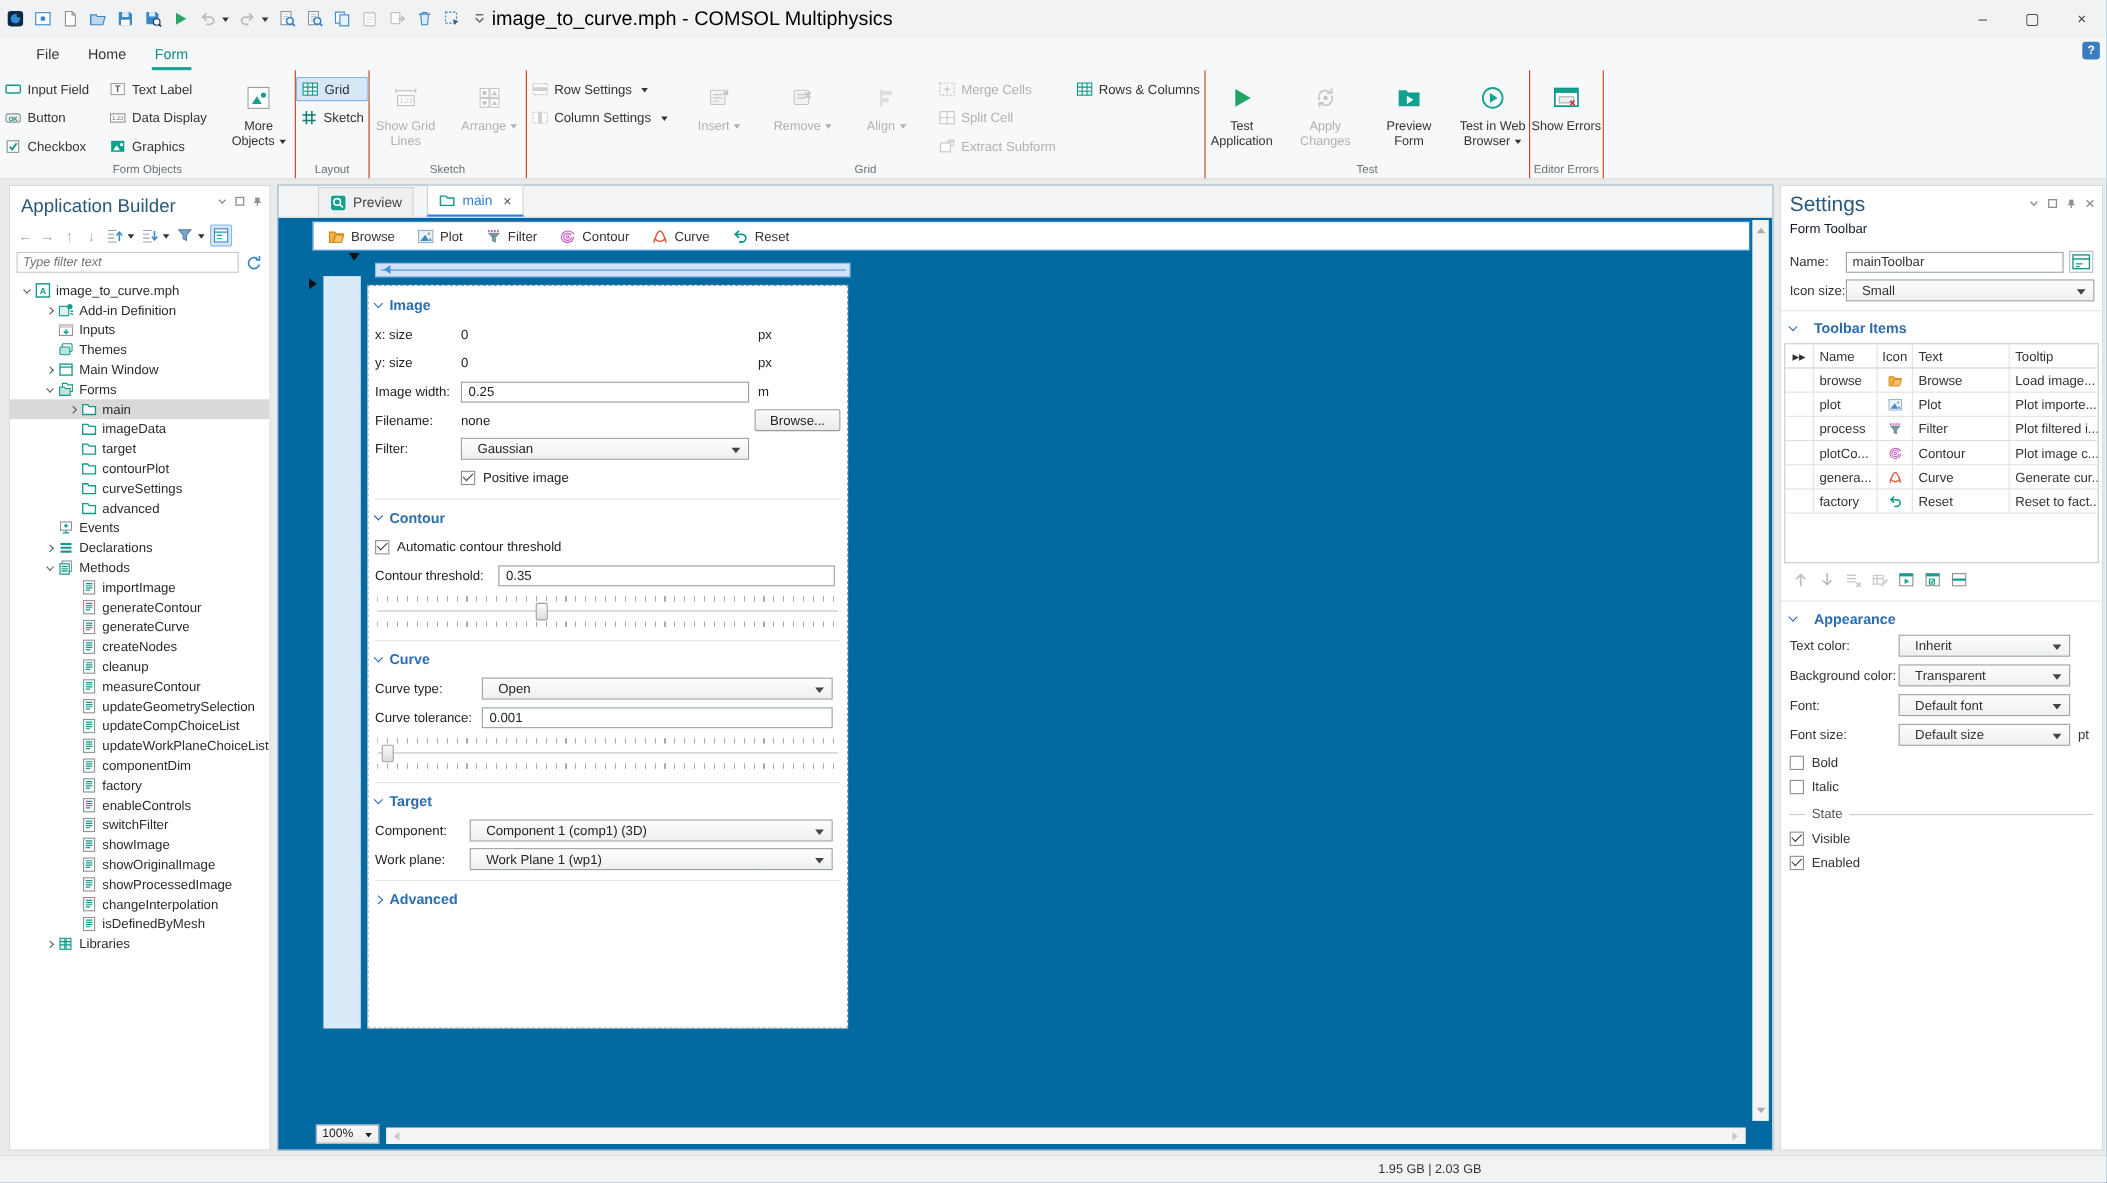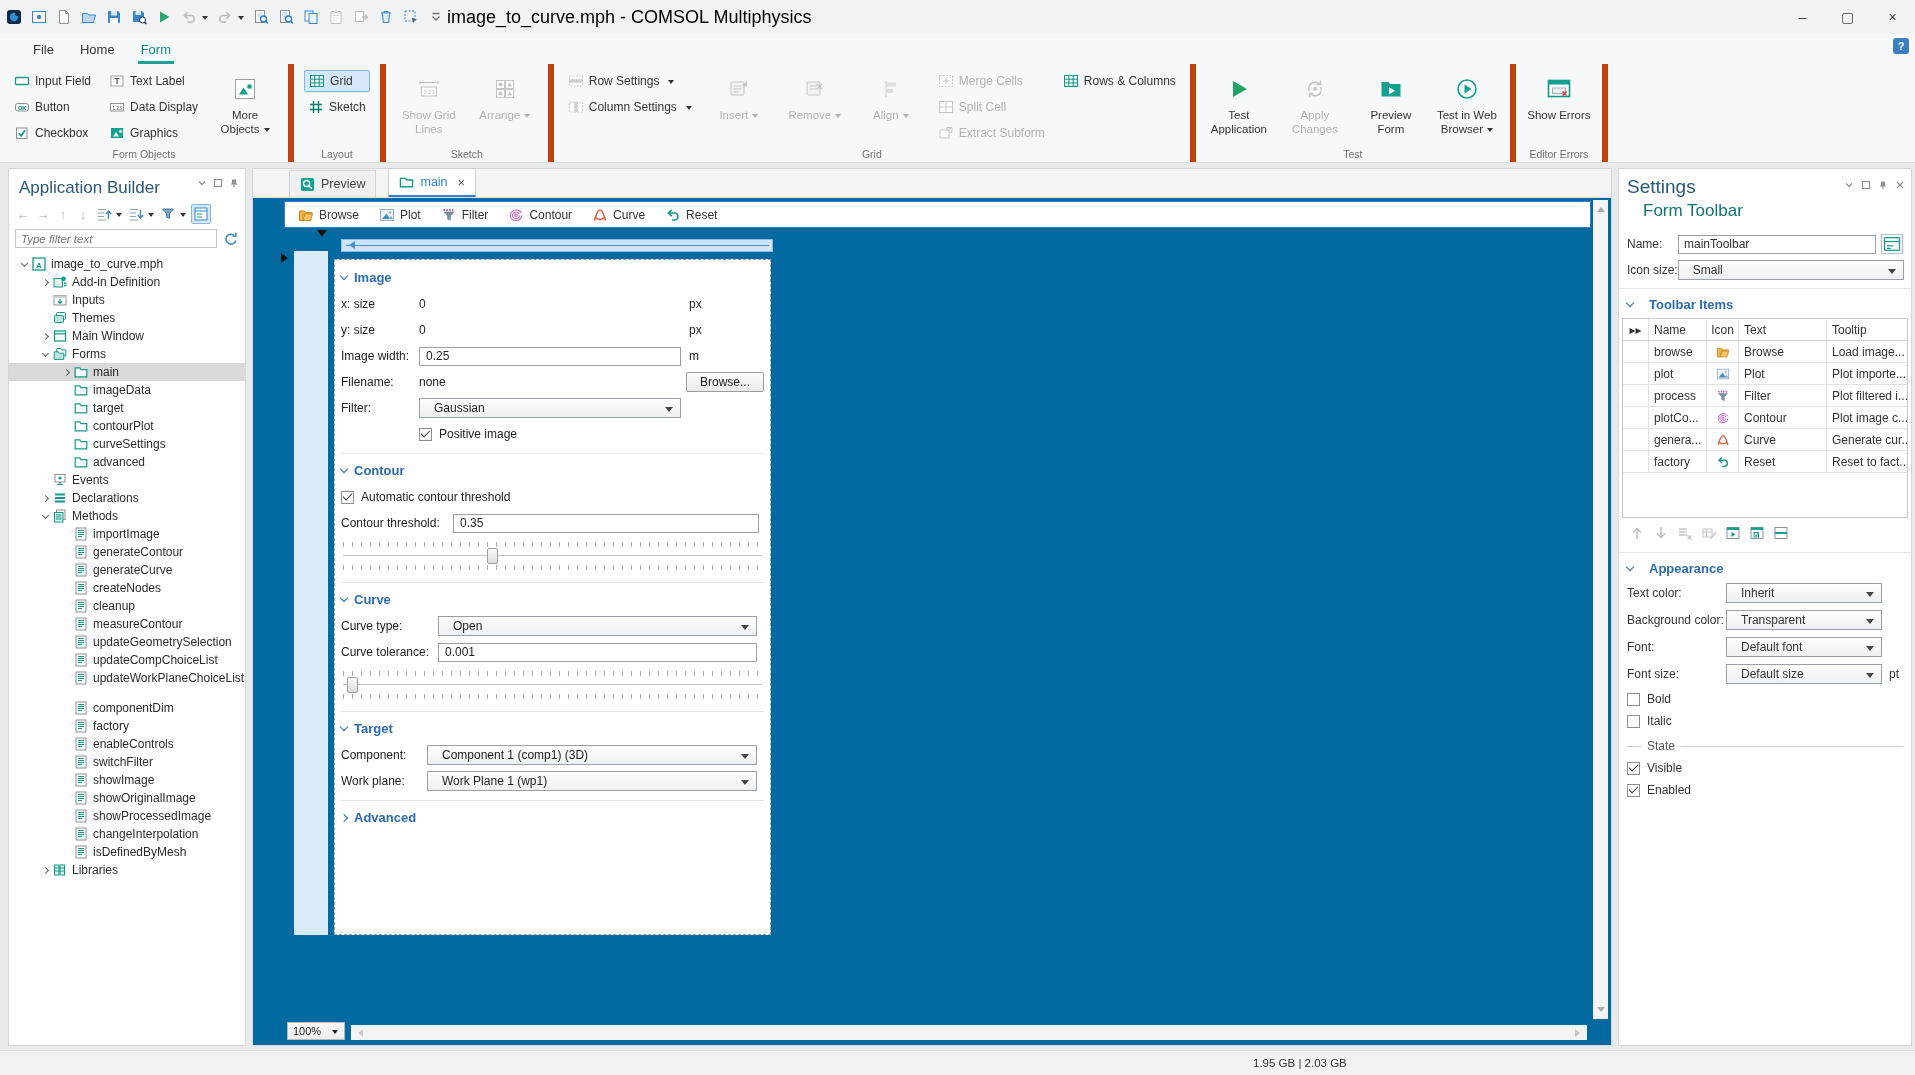--- a/index.html
+++ b/index.html
@@ -17,21 +17,21 @@
 
   
   .menubar{position:absolute;top:34px;left:0;right:0;height:30px;background:#f7f8f9;display:flex;align-items:stretch;padding-left:20px}
   .mtab{padding:0 13px;font-size:13px;color:#333;display:flex;align-items:center;position:relative}
   .mtab.active{color:#0e8c7d}
   .mtab.active::after{content:"";position:absolute;left:10px;right:10px;bottom:0;height:3px;background:#1aa392}
   .help-btn{position:absolute;right:6px;top:4px;width:16px;height:16px;background:#3a7ebf;color:#fff;border-radius:3px;font-size:11px;font-weight:bold;display:flex;align-items:center;justify-content:center}
 
   
   .ribbon{position:absolute;top:64px;left:0;right:0;height:99px;background:#f7f8f9;border-bottom:1px solid #d8dadb;display:flex}
-  .rgroup{position:relative;height:100%;border-right:6px solid #c2410c;padding:6px 10px 16px}
+  .rgroup{position:relative;height:100%;border-right:1px solid #c2410c;padding:6px 0 16px}
   .rg-items{display:flex;gap:10px;align-items:flex-start;height:100%}
   .rg-label{position:absolute;bottom:2px;left:0;right:0;text-align:center;font-size:10.5px;color:#68707 5;color:#6a7175;white-space:nowrap}
   .rstack{display:flex;flex-direction:column;gap:4px}
   .rsmall{display:flex;align-items:center;gap:5px;height:22px;white-space:nowrap;font-size:12px;color:#333;padding:0 4px}
   .rsmall.dis{color:#aeb2b5}
   .rsmall.hl{background:#d6e8f8;border:1px solid #86b7e4;border-radius:2px}
   .rbig{width:66px;display:flex;flex-direction:column;align-items:center;font-size:11.5px;text-align:center;color:#333;padding-top:3px;line-height:1.18}
   .rbig.dis{color:#aeb2b5}
   .rbig .bico{height:32px;display:flex;align-items:center;justify-content:center;margin-bottom:4px}
 
@@ -105,21 +105,21 @@
   .hscroll{position:absolute;left:98px;right:24px;bottom:5px;height:15px;background:#f4f4f4;display:flex;align-items:center;justify-content:space-between;padding:0 3px;color:#b8bbbd;font-size:10px}
   .vscroll{position:absolute;right:3px;top:31px;bottom:26px;width:15px;background:#f4f4f4;display:flex;flex-direction:column;align-items:center;justify-content:space-between;padding:3px 0;color:#b8bbbd;font-size:10px}
   .scr-tri-u{width:0;height:0;border:4px solid transparent;border-bottom:5px solid #a9acaf}
   .scr-tri-d{width:0;height:0;border:4px solid transparent;border-top:5px solid #a9acaf}
   .scr-tri-l{width:0;height:0;border:4px solid transparent;border-right:5px solid #c6c9cb}
   .scr-tri-r{width:0;height:0;border:4px solid transparent;border-left:5px solid #c6c9cb}
 
   
   .spanel{position:absolute;left:1618px;top:168px;width:294px;bottom:29px;background:#fff;border:1px solid #d4d6d8;font-size:12px;overflow:hidden}
   .sp-title{padding:7px 8px 0;font-size:19px;color:#2a5878}
-  .sp-sub{padding:3px 24px 7px;font-size:17px;color:#0f766e}
+  .sp-sub{padding:3px 8px 7px;font-size:12px;color:#0f172a}
   .sp-icons{position:absolute;right:6px;top:10px;display:flex;gap:7px}
   .srow{display:flex;align-items:center;margin:6px 8px}
   .srow .slab{flex:none}
   .sname-input{height:19px;border:1px solid #9aa0a6;background:#fff;display:flex;align-items:center;padding:0 5px;margin-left:auto;width:198px}
   .sname-btn{width:22px;height:20px;border:1px solid #b9bdc0;background:#fff;display:flex;align-items:center;justify-content:center;margin-left:5px}
   .scombo{margin-left:auto;width:226px}
   .sdivider{border-top:1px solid #e3e4e6;margin:8px 0 4px}
   .sechead{display:flex;align-items:center;gap:16px;margin:8px 8px 6px;color:#2b6cb0;font-size:13px;font-weight:bold}
   .ttable{margin:4px 3px;border:1px solid #c6c9cc;height:200px;overflow:hidden;font-size:12px}
   .trow2{display:flex;height:22px;border-bottom:1px solid #e0e1e3;align-items:stretch}
@@ -945,21 +945,21 @@
         <div class="trow" style="padding-left: 50px;">
           <span class="texp"></span>
           <span class="ico s14">
             <svg viewBox="0 0 14 14">
               <rect x="2" y="1" width="10" height="12" fill="#fff" stroke="#8b9196"></rect>
               <path d="M4 3.5h6M4 5.5h6M4 7.5h6M4 9.5h4" stroke="#12998a" stroke-width="1.1"></path>
             </svg>
           </span>
           <span class="tlabel">updateWorkPlaneChoiceList</span>
         </div>
-        <div class="trow" style="padding-left: 50px; margin-top: 12px;">
+        <div class="trow" style="padding-left: 50px;">
           <span class="texp"></span>
           <span class="ico s14">
             <svg viewBox="0 0 14 14">
               <rect x="2" y="1" width="10" height="12" fill="#fff" stroke="#8b9196"></rect>
               <path d="M4 3.5h6M4 5.5h6M4 7.5h6M4 9.5h4" stroke="#12998a" stroke-width="1.1"></path>
             </svg>
           </span>
           <span class="tlabel">componentDim</span>
         </div>
         <div class="trow" style="padding-left: 50px;">

